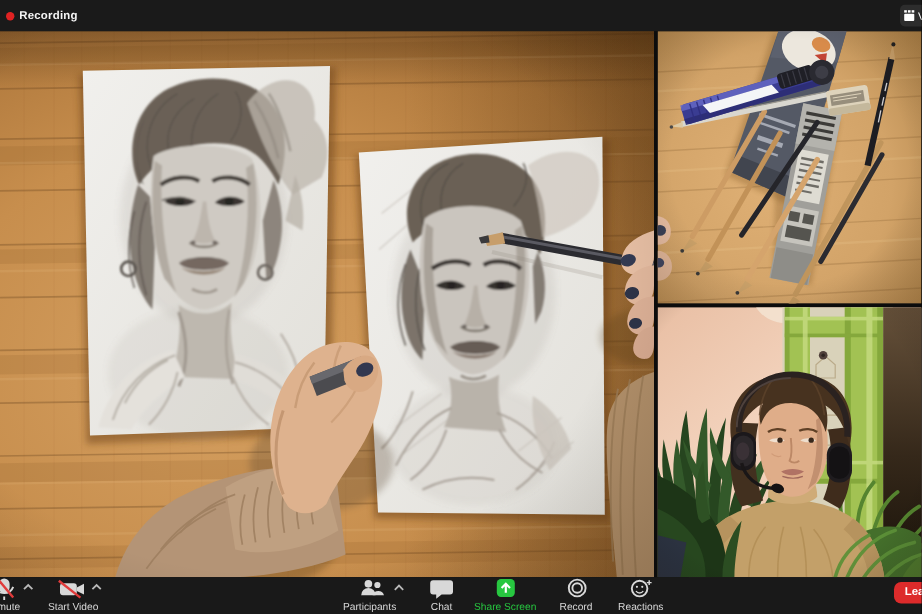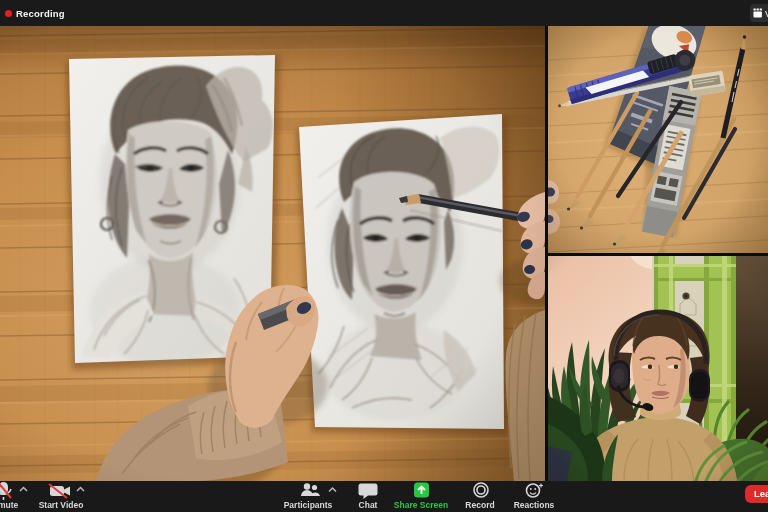--- a/index.html
+++ b/index.html
@@ -5,21 +5,21 @@
   html,body{margin:0;padding:0;background:#0c0c0c;}
   body{width:768px;height:512px;overflow:hidden;font-family:"Liberation Sans",sans-serif;position:relative;}
   .abs{position:absolute;}
   #topbar{left:0;top:0;width:768px;height:26px;background:#1a1a1a;}
   #rec{left:5px;top:9.5px;width:7px;height:7px;border-radius:50%;background:#e02222;}
   #rectxt{left:16px;top:7.5px;color:#f5f5f5;font-size:9.5px;font-weight:bold;letter-spacing:.2px;}
   #viewbtn{left:750px;top:4px;width:30px;height:18px;background:#2d2d2d;border-radius:4px;color:#fff;}
   #mainvid{left:0;top:26px;width:545px;height:455px;}
   #topright{left:548px;top:26px;width:220px;height:227px;}
   #botright{left:548px;top:256px;width:220px;height:225px;}
-  #toolbar{left:0;top:481px;width:768px;height:31px;background:#191919;font-weight:bold;}
+  #toolbar{left:0;top:481px;width:768px;height:31px;background:#191919;}
   #leave{position:absolute;left:745px;top:485px;width:36px;height:18px;background:#dd2b2b;border-radius:6px;color:#fff;font-size:9.5px;font-weight:bold;text-align:left;line-height:18px;padding-left:9px;box-sizing:border-box;}
 </style>
 </head>
 <body>
 <div class="abs" id="topbar"></div>
 <div class="abs" id="rec"></div>
 <div class="abs" id="rectxt">Recording</div>
 <div class="abs" id="viewbtn">
   <svg width="30" height="18" viewBox="0 0 30 18">
     <rect x="3.5" y="4.5" width="2.2" height="2" fill="#fff"></rect>

